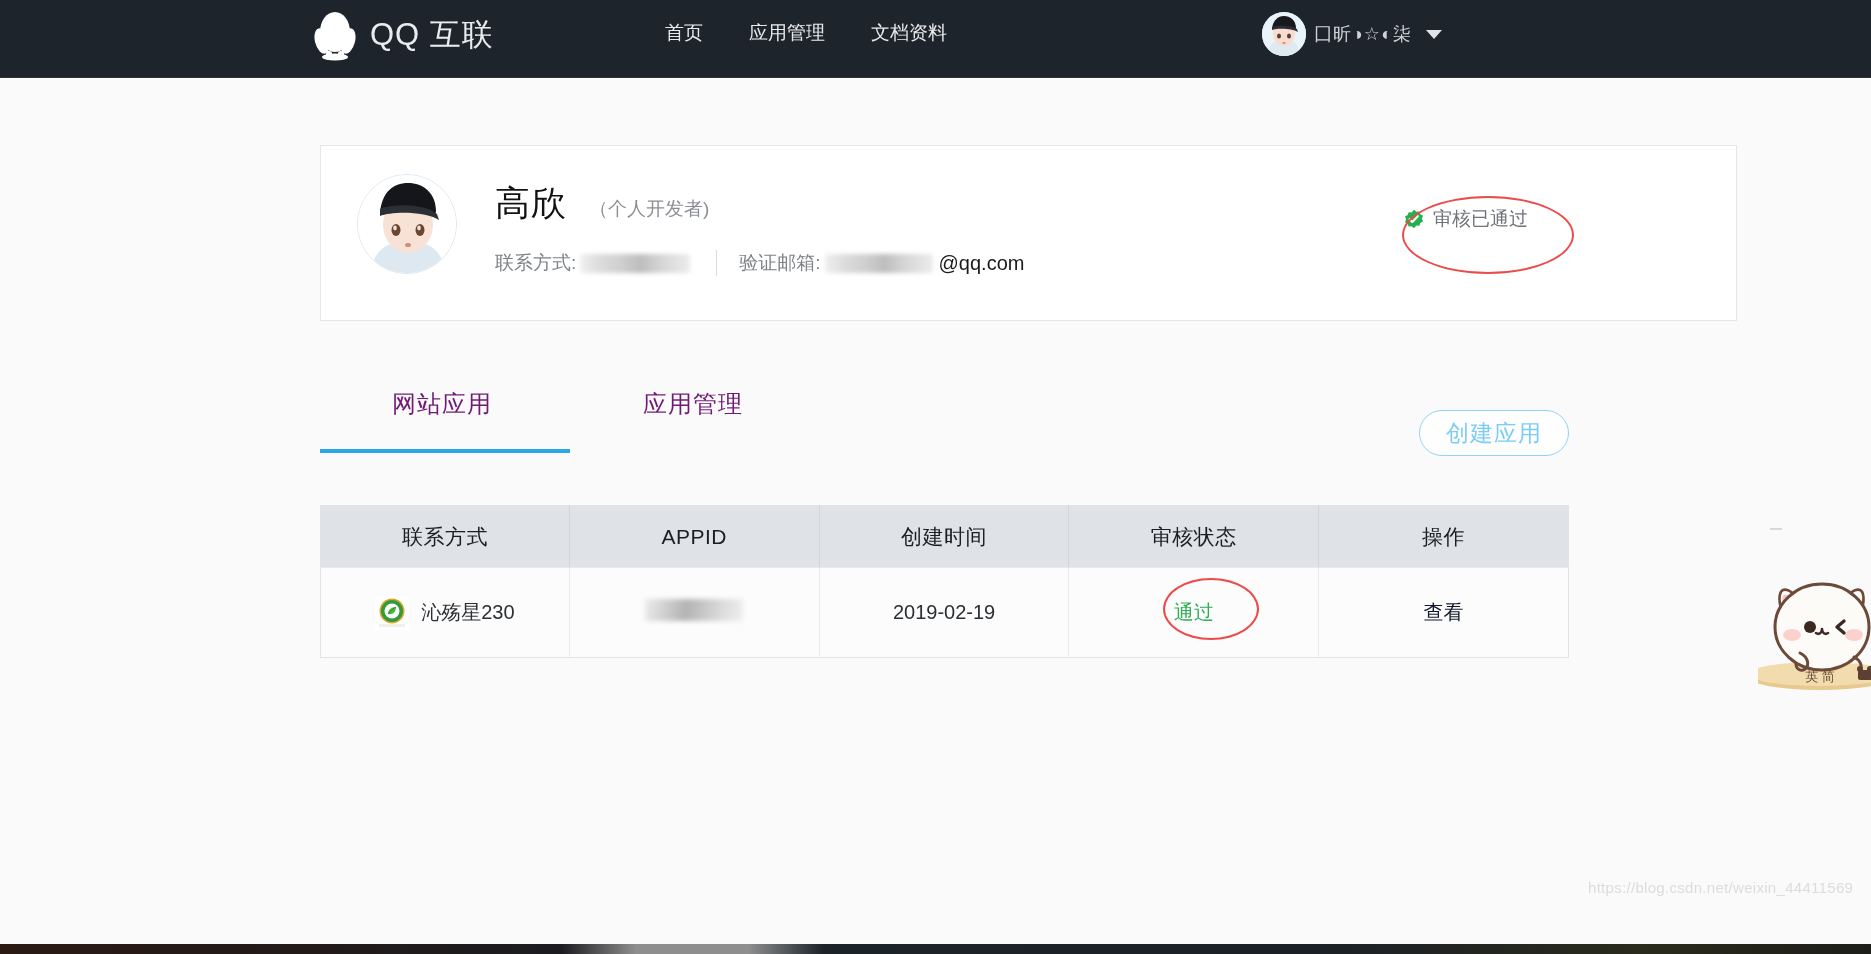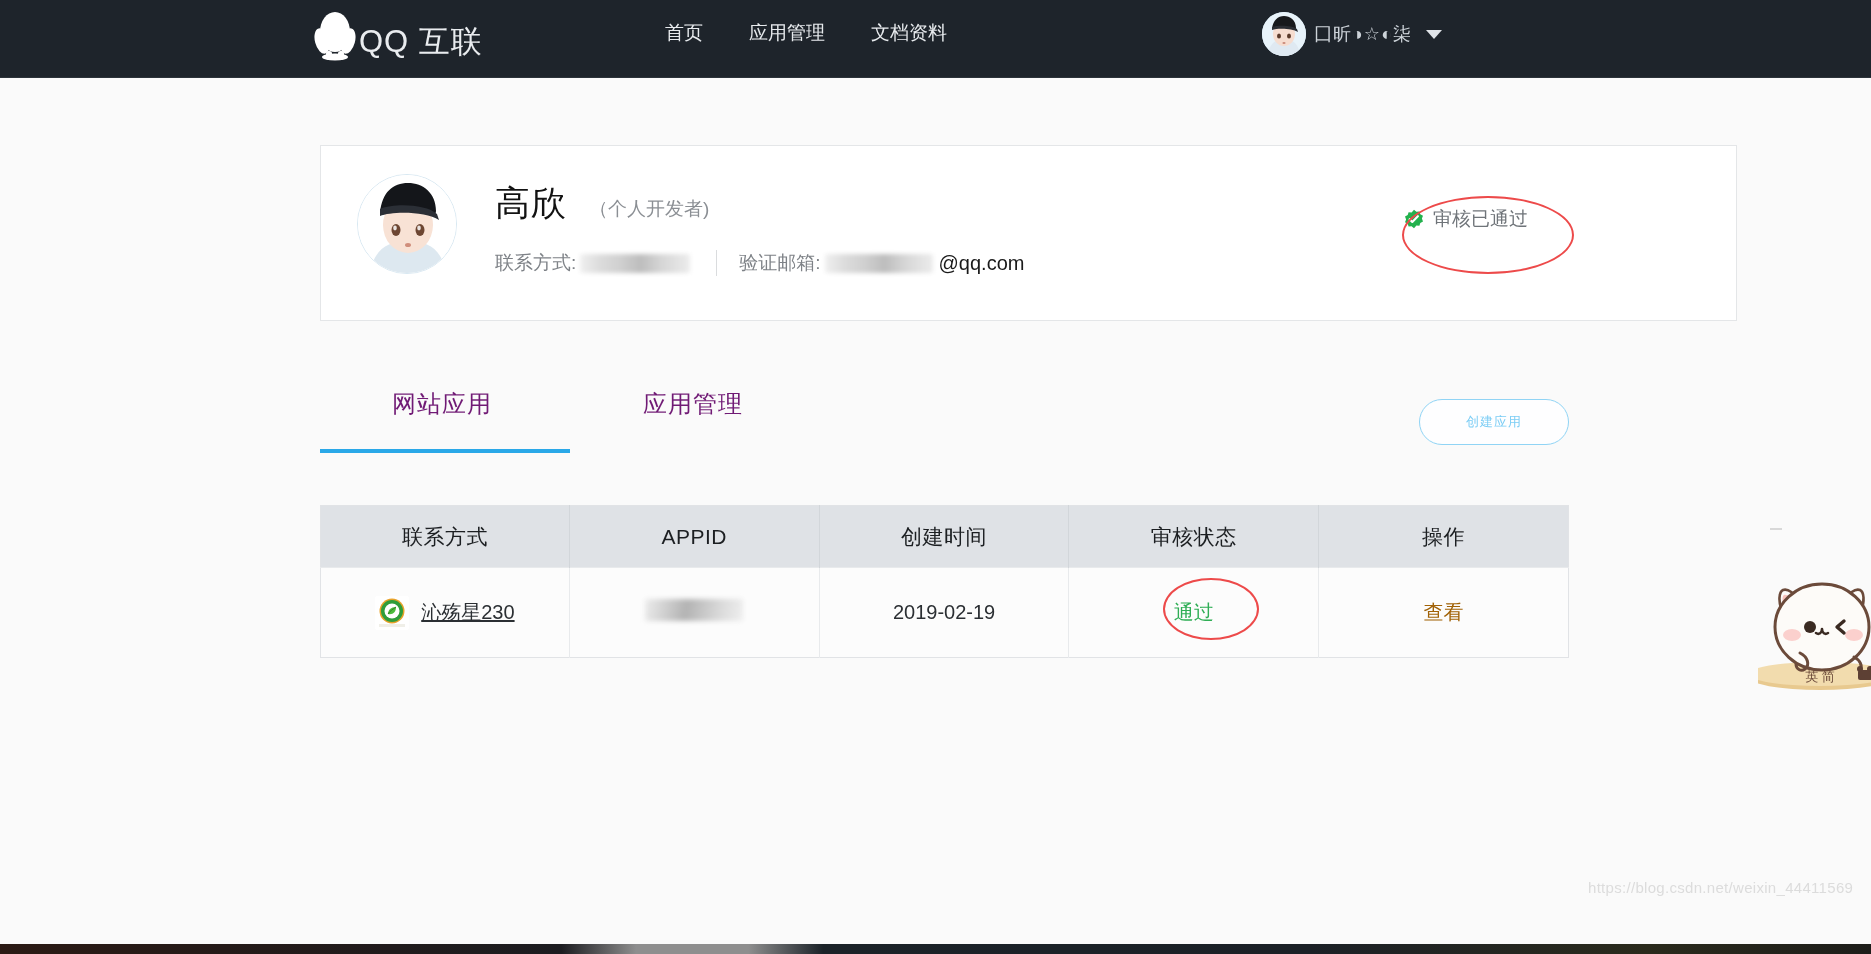--- a/index.html
+++ b/index.html
@@ -12,21 +12,21 @@
   .page { position: relative; width: 1871px; height: 954px; background: #fafafa; }
 
   
   .topbar {
     position: absolute; left: 0; top: 0; width: 1871px; height: 78px;
     background: #1e242b;
     border-bottom: 1px solid #2c333a;
   }
   .brand {
     position: absolute; left: 312px; top: 7px;
-    display: flex; align-items: flex-end; gap: 1px;
+    display: flex; align-items: center; gap: 12px;
   }
   .qq-penguin { width: 46px; height: 56px; position: relative; }
   .qq-penguin svg { display: block; }
   .brand-text {
     color: #e9ecef; font-size: 31px; letter-spacing: 1px;
     font-weight: 300; white-space: nowrap;
   }
   .nav {
     position: absolute; left: 665px; top: 20px;
     display: flex; align-items: center; gap: 46px;
@@ -106,24 +106,24 @@
     position: absolute; top: 0; font-size: 24px; color: #701a75;
     letter-spacing: 1px; cursor: pointer; padding-bottom: 18px;
   }
   .tab-0 { left: 72px; }
   .tab-1 { left: 323px; }
   .tab-underline {
     position: absolute; left: 320px; top: 449px; width: 250px; height: 4px;
     background: #2aa8e8;
   }
   .create-btn {
-    position: absolute; left: 1419px; top: 399px;
+    position: absolute; left: 1419px; top: 410px;
     width: 150px; height: 46px; border-radius: 25px;
     border: 1px solid #90d4f5; background: #fefeff;
-    color: #7ccdf5; font-size: 13px;
+    color: #7ccdf5; font-size: 23px;
     display: flex; align-items: center; justify-content: center;
     cursor: pointer; letter-spacing: 1px;
   }
 
   
   .app-table {
     position: absolute; left: 320px; top: 505px; width: 1249px;
     border: 1px solid #e1e3e6; border-collapse: collapse; background: #fff;
   }
   .app-table th {
@@ -133,32 +133,32 @@
   .app-table th:last-child { border-right: none; }
   .app-table td {
     height: 90px; font-size: 20px; color: #2b2f33; text-align: center;
     border-right: 1px solid #e8eaec; border-top: 1px solid #e8eaec;
     background: #fcfcfc;
   }
   .app-table td:last-child { border-right: none; }
   .col-0 { width: 249px; } .col-1 { width: 250px; } .col-2 { width: 250px; }
   .col-3 { width: 250px; } .col-4 { width: 250px; }
 
-  .app-name-cell { display: flex; align-items: center; justify-content: center; gap: 12px; text-decoration: underline; }
+  .app-name-cell { display: flex; align-items: center; justify-content: center; gap: 12px; }
   .app-icon {
     width: 34px; height: 34px; flex: none; border-radius: 3px;
     background: #fff; position: relative; overflow: hidden;
   }
   .appid-blur {
     display: inline-block; width: 98px; height: 22px;
     background: linear-gradient(100deg,#ececec 0%,#cfcfcf 22%,#b3b3b3 42%,#c8c8c8 60%,#dcdcdc 78%,#efefef 100%);
     filter: blur(2.6px); border-radius: 2px;
   }
   .status-pass { color: #2fae55; font-size: 20px; }
-  .link-view { color: #a16207; font-size: 20px; cursor: pointer; }
+  .link-view { color: #0f172a; font-size: 20px; cursor: pointer; }
   .ann-pass { left: 1163px; top: 578px; width: 96px; height: 62px; border-width: 2px; }
 
   
   .sticker {
     position: absolute; left: 1758px; top: 565px; width: 150px; height: 130px;
     pointer-events: none;
   }
   .watermark {
     position: absolute; left: 1588px; top: 879px;
     font-size: 15px; color: #dcdcdc; letter-spacing: 0.3px; white-space: nowrap;

